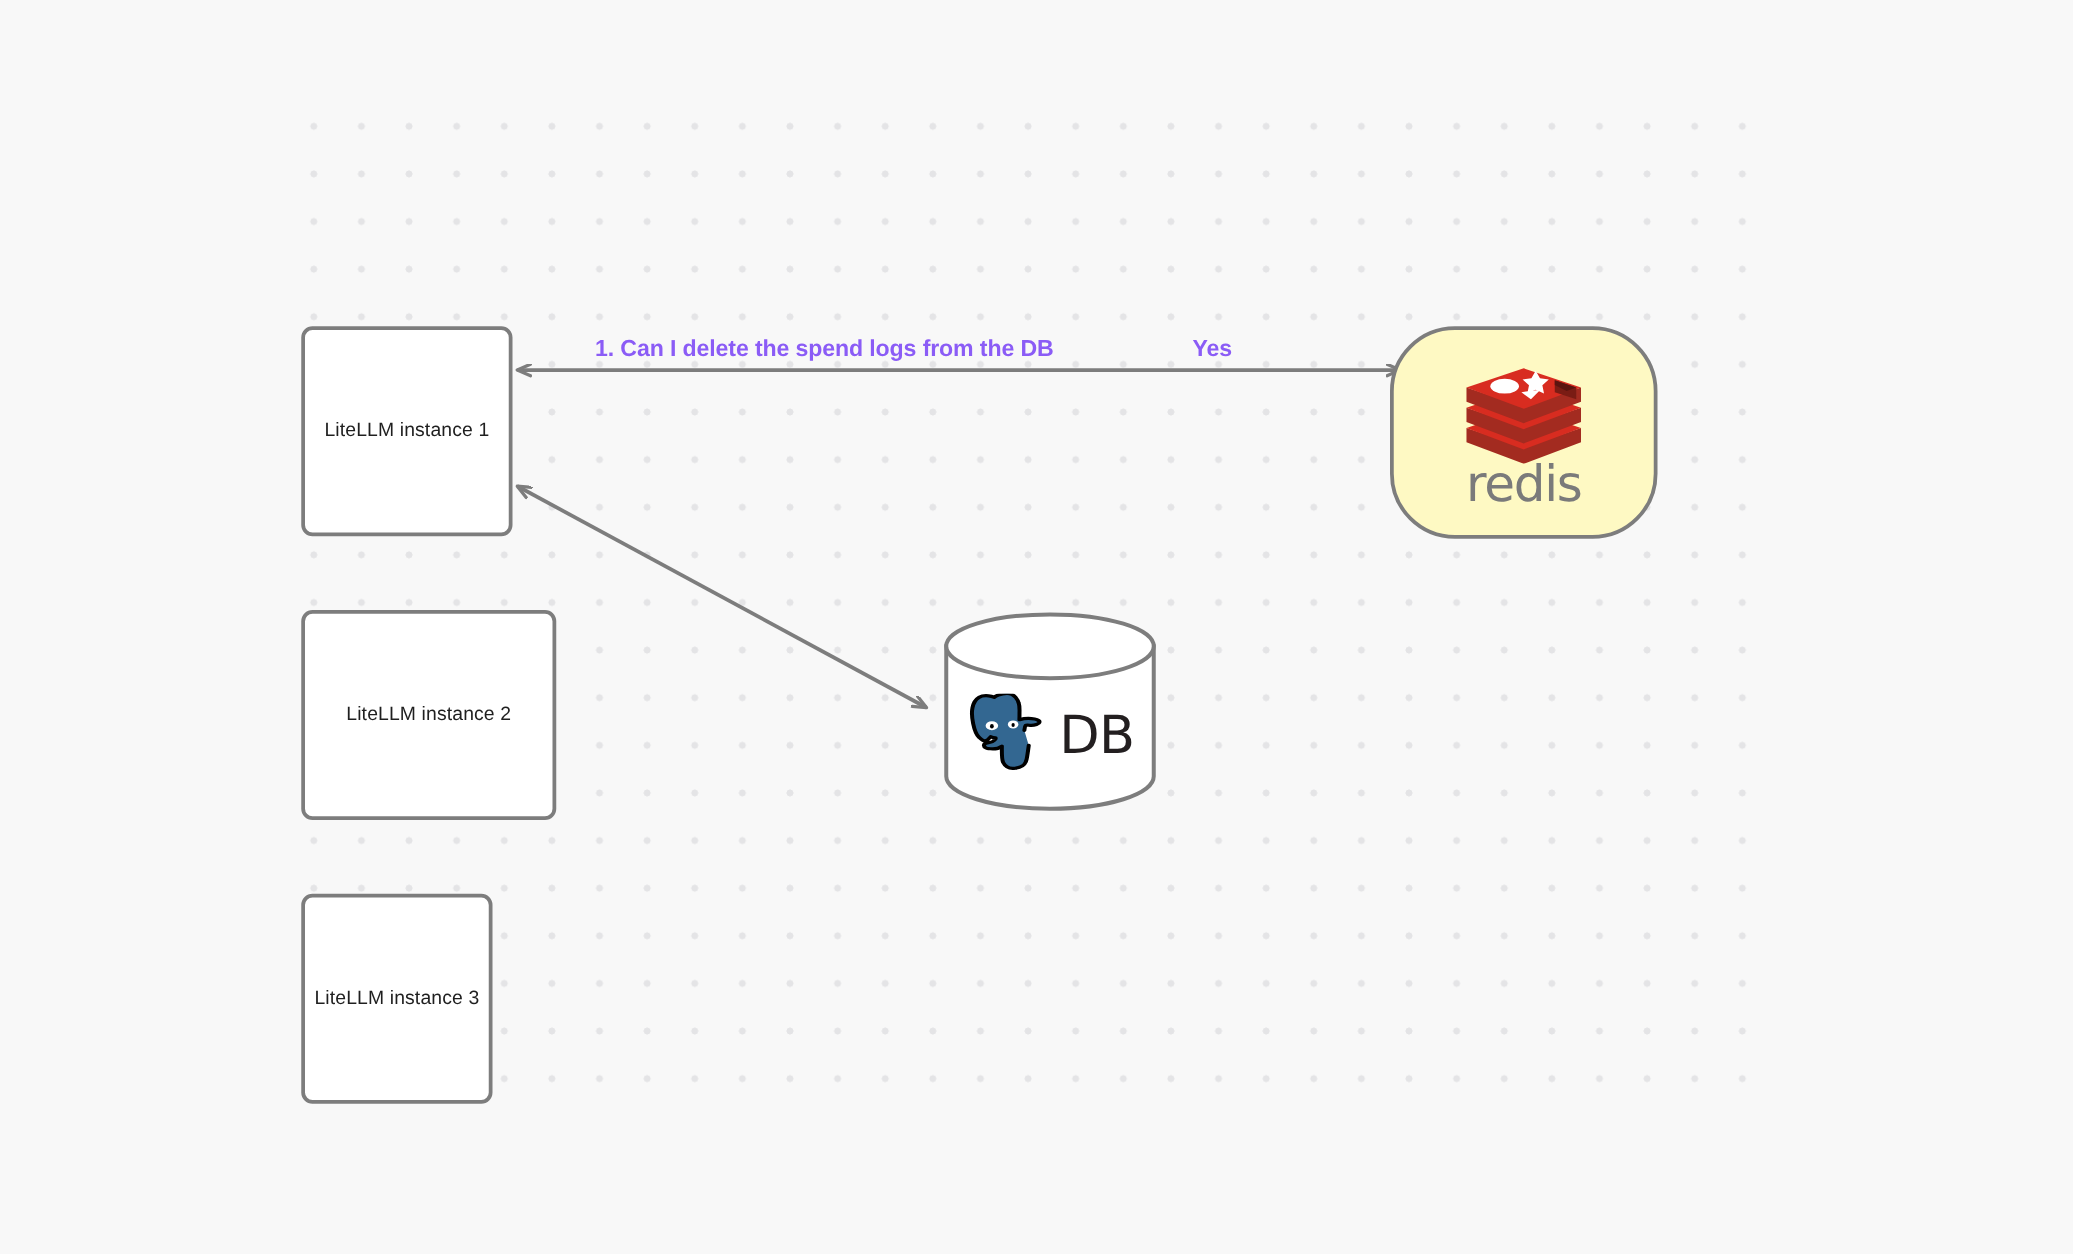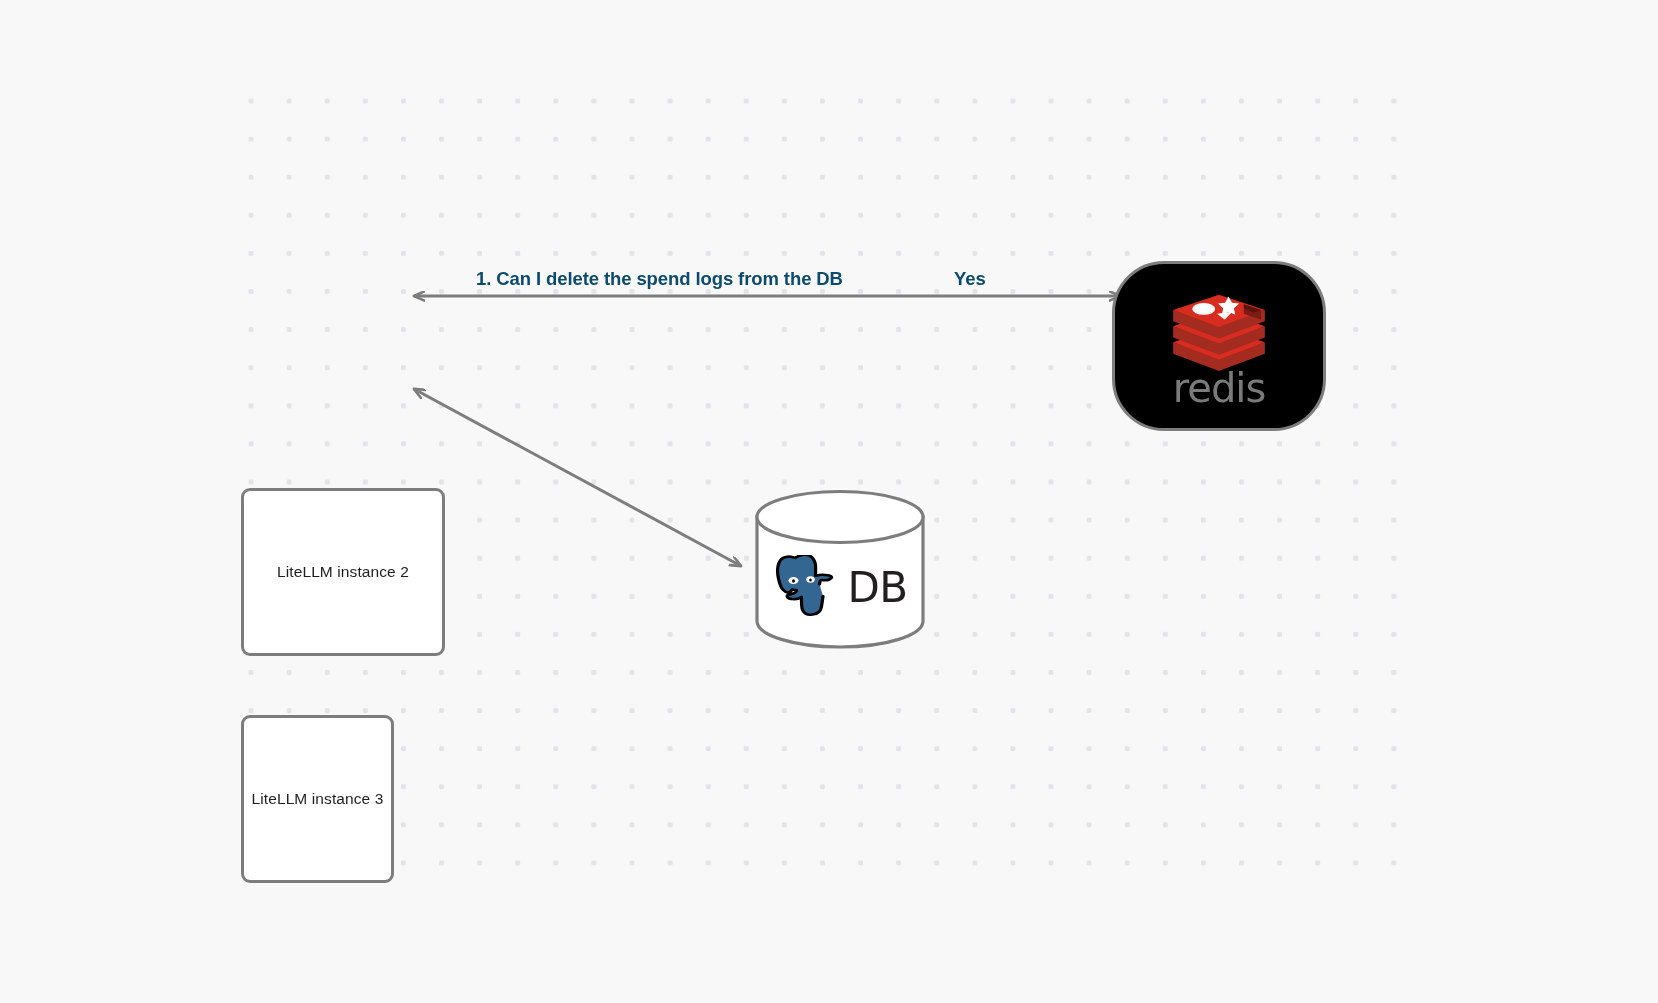--- a/index.html
+++ b/index.html
@@ -68,21 +68,21 @@
   #litellm-2 { left: 241px; top: 488px; width: 204px; height: 168px; }
   #litellm-3 { left: 241px; top: 715px; width: 153px; height: 168px; }
 
   
   #redis-node {
     position: absolute;
     left: 1112px;
     top: 261px;
     width: 214px;
     height: 170px;
-    background: #000000;
+    background: #fef9c3;
     border: 3px solid #7d7d7d;
     border-radius: 52px;
     box-sizing: border-box;
     display: flex;
     align-items: center;
     justify-content: center;
   }
   .redis-logo {
     display: flex;
     flex-direction: column;
@@ -136,21 +136,21 @@
     margin-left: -2px;
     margin-top: 2px;
   }
 
   
   .edge-label {
     position: absolute;
     font-family: "Liberation Sans", sans-serif;
     font-weight: bold;
     font-size: 18.5px;
-    color: #0c4a6e;
+    color: #8b5cf6;
     white-space: nowrap;
     letter-spacing: -0.1px;
   }
   #label-1 { left: 476px; top: 268px; }
   #label-yes { left: 954px; top: 268px; }
   #label-2 { left: 553px; top: 434px; }
 </style>
 </head>
 <body>
 
@@ -166,20 +166,23 @@
       <marker id="ah-start" markerWidth="14" markerHeight="14" refX="2.6" refY="5" orient="auto" markerUnits="userSpaceOnUse">
         <path d="M 13,0.4 L 2.4,5 L 13,9.6" fill="none" stroke="#7d7d7d" stroke-width="2.6" stroke-linecap="round" stroke-linejoin="round"></path>
       </marker>
     </defs>
 
     <line x1="414" y1="296" x2="1120" y2="296" stroke="#7d7d7d" stroke-width="3" marker-start="url(#ah-start)" marker-end="url(#ah-end)"></line>
 
     <line x1="414" y1="389" x2="741" y2="566" stroke="#7d7d7d" stroke-width="3" marker-start="url(#ah-start)" marker-end="url(#ah-end)"></line>
   </svg>
 
+  <div class="node-box" id="litellm-1">
+    <span class="node-label">LiteLLM instance 1</span>
+  </div>
 
   <div class="node-box" id="litellm-2">
     <span class="node-label">LiteLLM instance 2</span>
   </div>
 
   <div class="node-box" id="litellm-3">
     <span class="node-label">LiteLLM instance 3</span>
   </div>
 
   <div id="redis-node">

